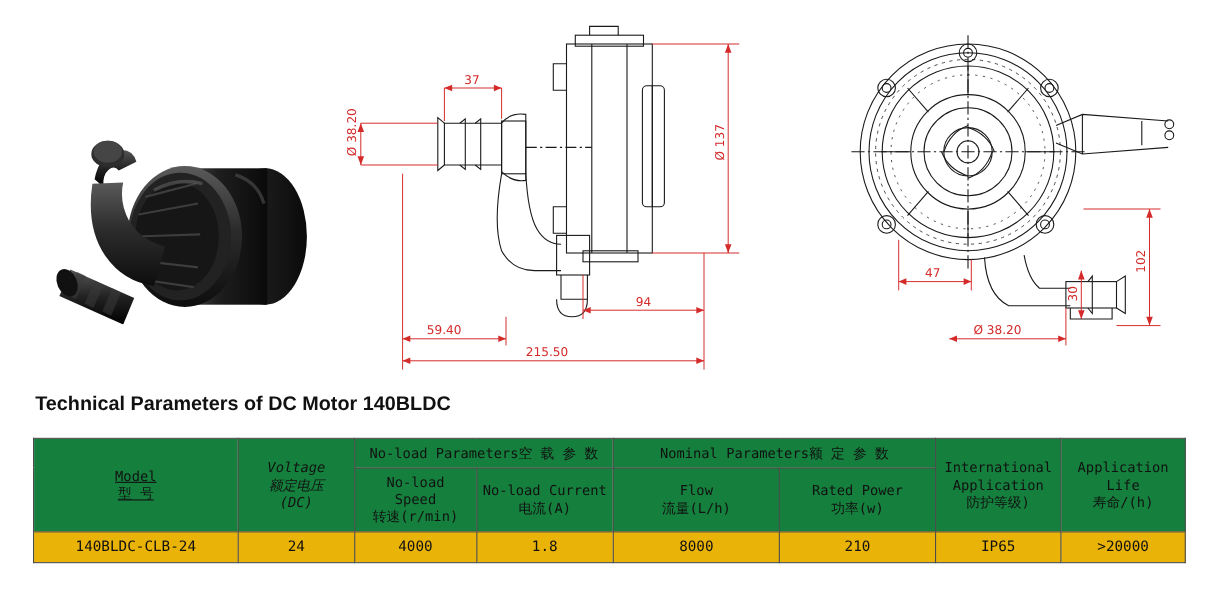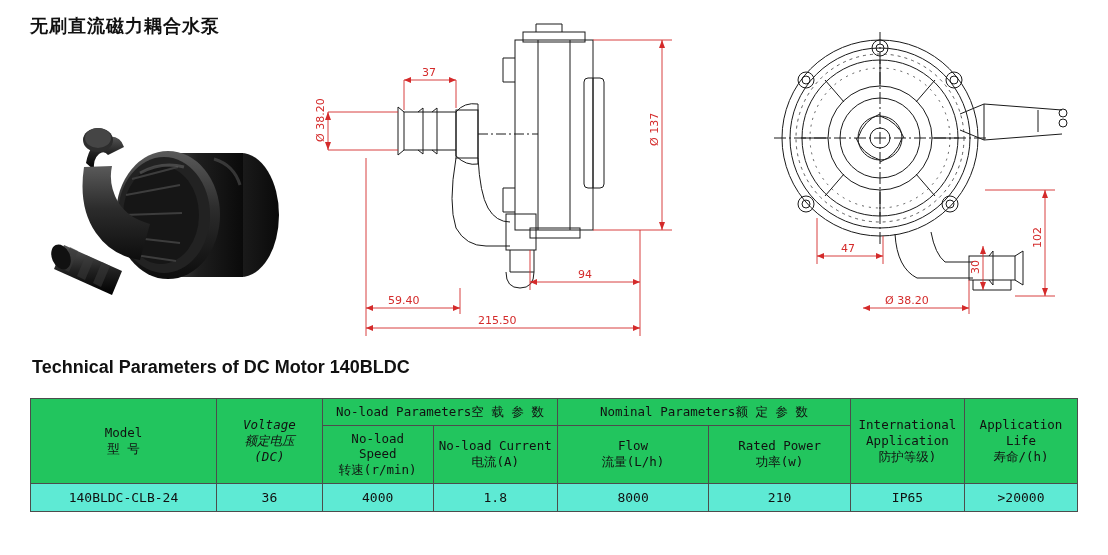--- a/index.html
+++ b/index.html
@@ -24,37 +24,36 @@
   #drawing-side{left:300px;top:18px;width:400px;height:330px;}
   #drawing-front{left:745px;top:18px;width:355px;height:330px;}
 
   
   .section-title{position:absolute;left:32px;top:357px;font-size:18px;font-weight:bold;}
 
   
   .table-wrap{position:absolute;left:30px;top:398px;width:1048px;}
   table{border-collapse:collapse;width:1048px;font-family:"DejaVu Sans Mono", monospace;}
   th,td{border:1px solid #4c4c4c;text-align:center;vertical-align:middle;}
-  thead th{background:#22c55e;font-weight:normal;font-size:12.5px;line-height:1.25;padding:5px 2px;}
-  tbody td{background:#5eead4;font-size:13px;padding:6px 6px;}
-  .hdr-model{width:190px;}
+  thead th{background:#15803d;font-weight:normal;font-size:12.5px;line-height:1.25;padding:5px 2px;}
+  tbody td{background:#eab308;font-size:13px;padding:6px 6px;}
+  .hdr-model{width:190px;text-decoration:underline;}
   .hdr-voltage{width:105px;font-style:italic;}
   .hdr-nl-speed{width:110px;}
   .hdr-nl-cur{width:125px;}
   .hdr-flow{width:155px;}
   .hdr-power{width:145px;}
   .hdr-ip{width:110px;}
   .hdr-life{width:110px;}
   .sub-row th{font-size:12.5px;}
 </style>
 </head>
 <body>
 
 <div class="title-block">
-  <div class="title-cn">无刷直流磁力耦合水泵</div>
 </div>
 
 <div class="photo">
 <svg width="280" height="200" viewBox="0 0 280 200" xmlns="http://www.w3.org/2000/svg">
   <defs>
     <linearGradient id="gBody" x1="0" y1="0" x2="0" y2="1">
       <stop offset="0%" stop-color="#5a5a5a"></stop>
       <stop offset="45%" stop-color="#2c2c2c"></stop>
       <stop offset="100%" stop-color="#0d0d0d"></stop>
     </linearGradient>
@@ -334,21 +333,21 @@
       </th>
       <th class="hdr-power">
         <div>Rated Power</div>
         <div>功率(w)</div>
       </th>
     </tr>
   </thead>
   <tbody>
     <tr>
       <td>140BLDC-CLB-24</td>
-      <td>36</td>
+      <td>24</td>
       <td>4000</td>
       <td>1.8</td>
       <td>8000</td>
       <td>210</td>
       <td>IP65</td>
       <td>&gt;20000</td>
     </tr>
   </tbody>
 </table>
 </div>

